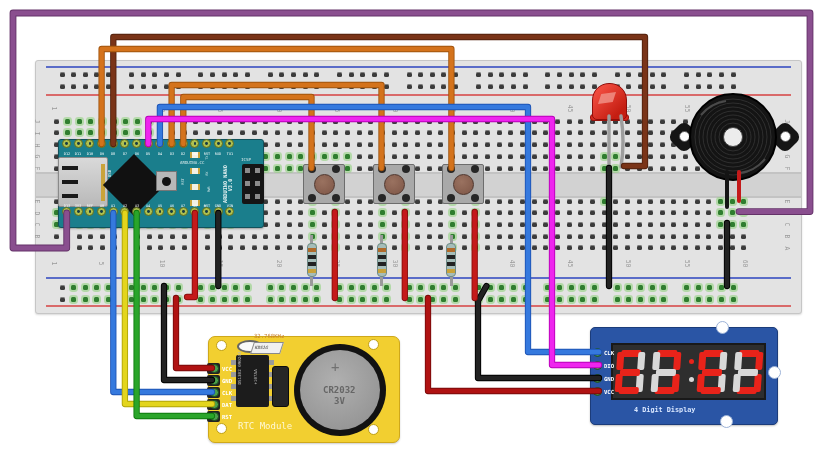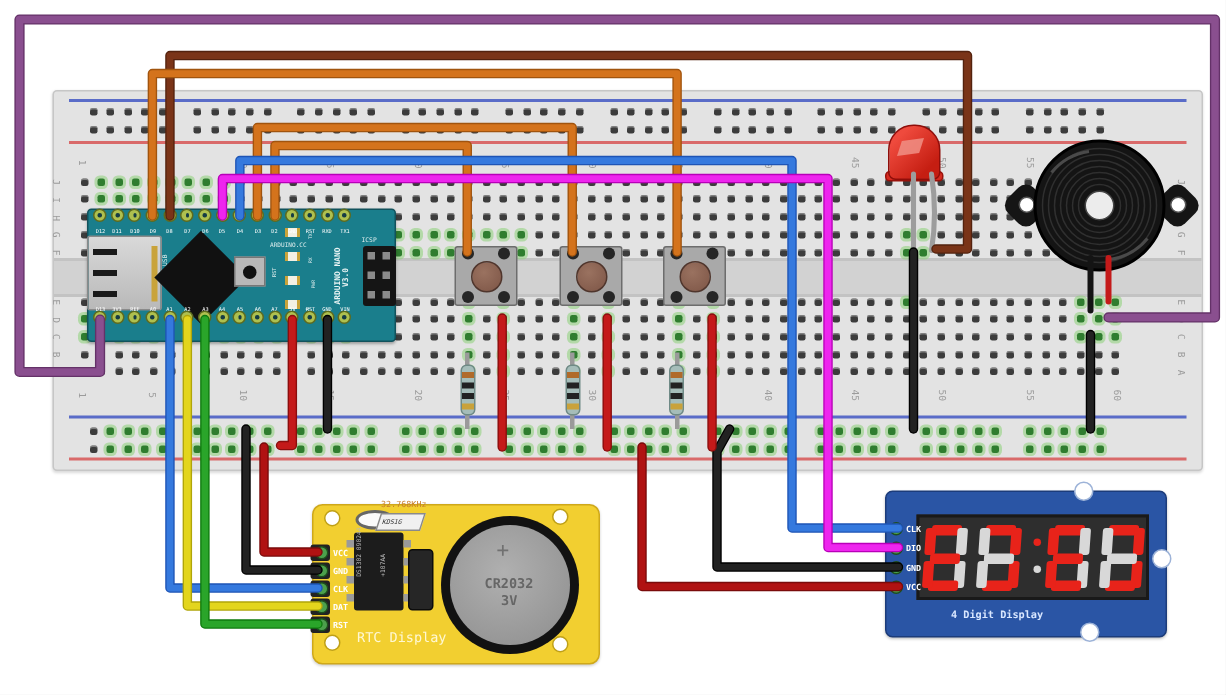--- a/index.html
+++ b/index.html
@@ -1153,21 +1153,21 @@
     <div class="t" style="left:20px;top:26px;font-size:7px;color:#b9b9b9;transform:rotate(-90deg) scale(.6);transform-origin:left center;">
       <span>+107AA</span>
     </div>
   </div>
   <div id="rtc-cap"></div>
   <div id="battery-outer"></div>
   <div id="battery-inner"></div>
   <div class="t" style="left:331px;top:360px;font-size:14px;color:#717171;">+</div>
   <div class="t" style="left:323px;top:386px;font-size:9px;font-weight:bold;color:#666;">CR2032</div>
   <div class="t" style="left:334px;top:397px;font-size:9px;font-weight:bold;color:#666;">3V</div>
-  <div class="t" style="left:238px;top:422px;font-size:9px;color:rgba(255,250,220,.95);">RTC Display</div>
+  <div class="t" style="left:238px;top:422px;font-size:9px;color:rgba(255,250,220,.95);">RTC Module</div>
   <div id="rtcpins">
       <div class="modpad" style="left: 207px; top: 362.5px;"></div>
       <div class="modpin" style="left: 209.5px; top: 363.5px;"></div>
       <div class="modlabel" style="left: 222px; top: 364.5px;">VCC</div>
       <div class="modpad" style="left: 207px; top: 374.5px;"></div>
       <div class="modpin" style="left: 209.5px; top: 375.5px;"></div>
       <div class="modlabel" style="left: 222px; top: 376.5px;">GND</div>
       <div class="modpad" style="left: 207px; top: 386.5px;"></div>
       <div class="modpin" style="left: 209.5px; top: 387.5px;"></div>
       <div class="modlabel" style="left: 222px; top: 388.5px;">CLK</div>

